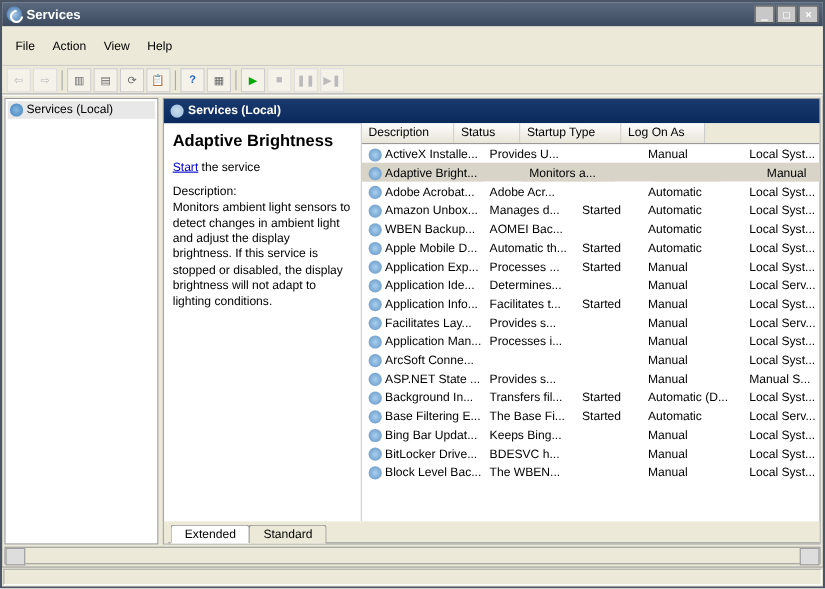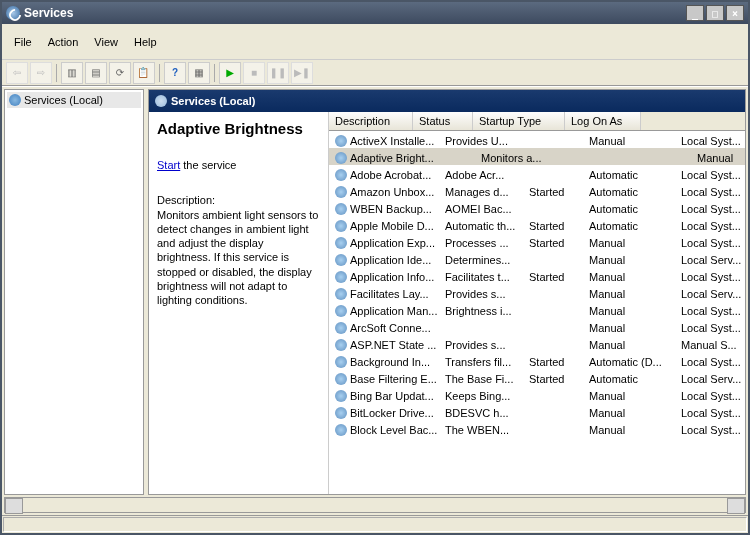--- a/index.html
+++ b/index.html
@@ -21,21 +21,21 @@
 .tree-panel { width: 140px; background: #fff; border: 1px solid #999; margin:2px; padding:2px;}
 .tree-item { padding: 2px 2px; display:flex; align-items:center; gap:3px; background:#fff;}
 .tree-item.sel{background:#e8e8e8;}
 .gear-icon{width:12px;height:12px;background:radial-gradient(circle,#88b8e0,#4080c0);border-radius:50%;position:relative;}
 .right-panel{flex:1;display:flex;flex-direction:column;margin:2px;border:1px solid #999;background:#fff;min-width:0;}
 .panel-header{height:22px;background:linear-gradient(#1a3a6e,#0a2a5e);color:#fff;display:flex;align-items:center;padding:0 6px;font-weight:bold;gap:4px;font-size:12px;}
 .panel-body{flex:1;display:flex;min-height:0;}
 .detail-pane{width:180px;padding:8px;border-right:1px solid #ccc;overflow:hidden;}
 .detail-pane h3{font-size:15px;font-weight:bold;margin-bottom:8px;}
 .detail-pane a{color:#0000cc;text-decoration:underline;cursor:pointer;}
-.detail-pane p{margin-top:21px;line-height:1.3;}
+.detail-pane p{margin-top:8px;line-height:1.3;}
 .list-pane{flex:1;display:flex;flex-direction:column;min-width:0;overflow:hidden;position:relative;}
 .list-header{display:flex;background:#ece9d8;border-bottom:1px solid #999;}
 .col-h{padding:3px 6px;border-right:1px solid #ccc;background:linear-gradient(#fdfdfd,#e8e5d8);white-space:nowrap;overflow:hidden;display:flex;align-items:center;gap:2px;cursor:default;}
 .sort-arrow{font-size:7px;color:#666;}
 .list-body{flex:1;overflow:auto;}
 .row{display:flex;align-items:flex-end;height:17px;white-space:nowrap;}
 .row.sel{background:#d8d4c8;gap:36px;}
 .row.sel .cell{background:#d8d4c8;}
 .cell{padding:1px 6px;overflow:hidden;text-overflow:clip;white-space:nowrap;}
 .c-name{display:flex;align-items:center;gap:3px;}
@@ -224,21 +224,21 @@
                 <div class="cell c1">Provides s...</div>
                 <div class="cell c2"></div>
                 <div class="cell c3">Manual</div>
                 <div class="cell c4">Local Serv...</div>
               </div>
               <div class="row">
                 <div class="cell c0 c-name">
                   <span class="svc-icon"></span>
                   <span>Application Man...</span>
                 </div>
-                <div class="cell c1">Brightness i...</div>
+                <div class="cell c1">Processes i...</div>
                 <div class="cell c2"></div>
                 <div class="cell c3">Manual</div>
                 <div class="cell c4">Local Syst...</div>
               </div>
               <div class="row">
                 <div class="cell c0 c-name">
                   <span class="svc-icon"></span>
                   <span>ArcSoft Conne...</span>
                 </div>
                 <div class="cell c1"></div>
@@ -302,19 +302,25 @@
                   <span>Block Level Bac...</span>
                 </div>
                 <div class="cell c1">The WBEN...</div>
                 <div class="cell c2"></div>
                 <div class="cell c3">Manual</div>
                 <div class="cell c4">Local Syst...</div>
               </div>
             </div>
         </div>
       </div>
+      <div class="tabs">
+        <div style="flex:0 0 2px;border-bottom:1px solid #999;"></div>
+        <div class="tab">Extended</div>
+        <div class="tab inactive">Standard</div>
+        <div style="flex:1;border-bottom:1px solid #999;"></div>
+      </div>
     </div>
   </div>
   <div class="bottom-scroll"></div>
   <div class="status-bar">
     <div class="status-cell"></div>
   </div>
 </div>
 
 </body></html>

